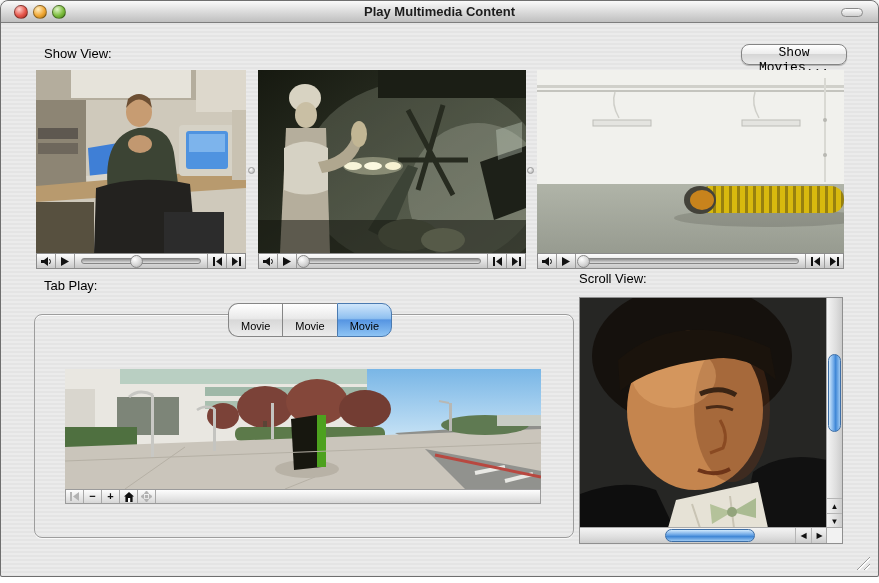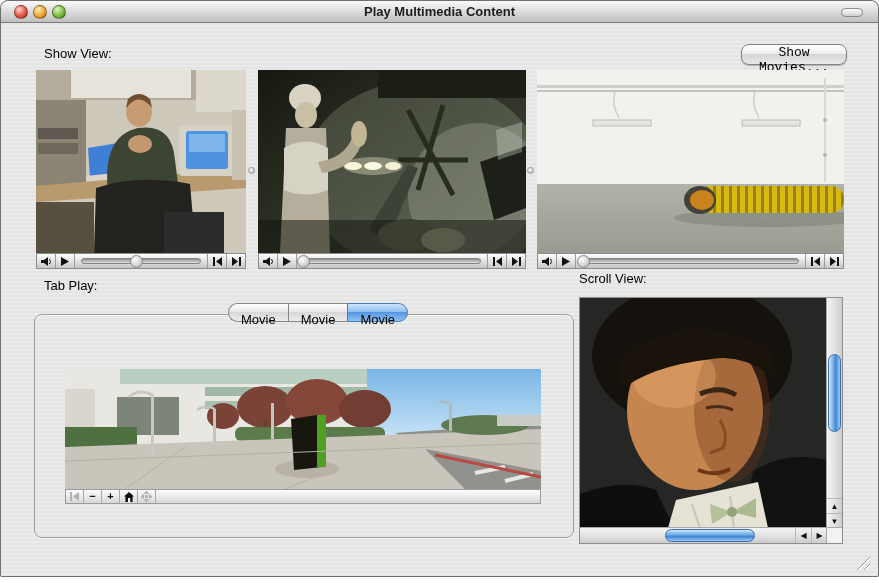--- a/index.html
+++ b/index.html
@@ -79,21 +79,21 @@
     border:1px solid #8a8a8a; margin-left:-6px;
   }
   
   .tabbox {
     position:absolute; left:33px; top:313px; width:540px; height:224px;
     border:1px solid #9d9d9d; border-radius:8px;
     box-shadow:inset 0 1px 0 rgba(255,255,255,.8), 0 1px 0 rgba(255,255,255,.7);
   }
   .tabs { position:absolute; left:227px; top:302px; height:19px; display:flex; }
   .tab {
-    height:19px; padding:8px 12px; font-size:13px; color:#000; border:1px solid #868686;
+    height:19px; padding:16px 12px; font-size:11px; color:#000; border:1px solid #868686;
     background:linear-gradient(#ffffff,#e9e9e9 45%,#d8d8d8 50%,#ececec);
     border-right-width:0; cursor:default; font-family:"Liberation Sans",sans-serif;
   }
   .tab.first { border-radius:10px 0 0 10px; }
   .tab.last  { border-radius:0 10px 10px 0; border-right-width:1px; }
   .tab.selected {
     background:linear-gradient(#cfe6fb,#8fc0f0 45%,#5695e2 50%,#8ec4f4);
     border-color:#4a7ab0;
   }
   

